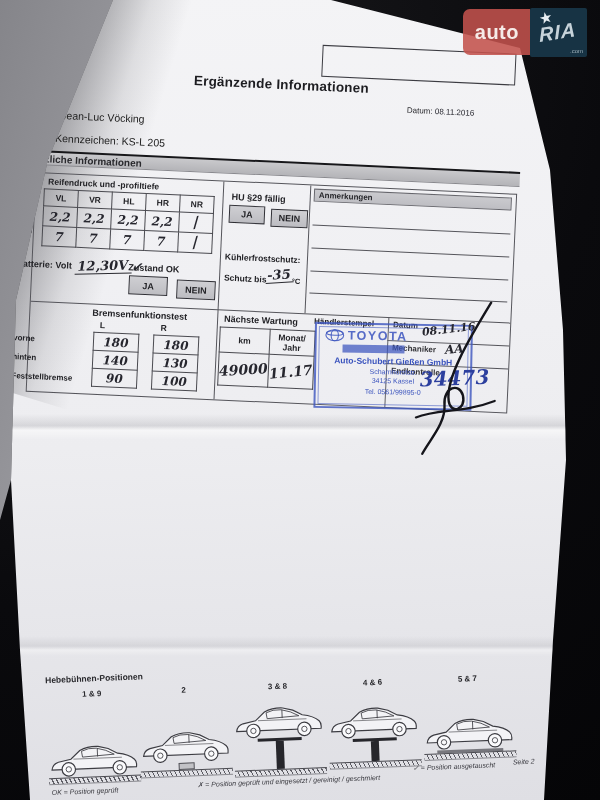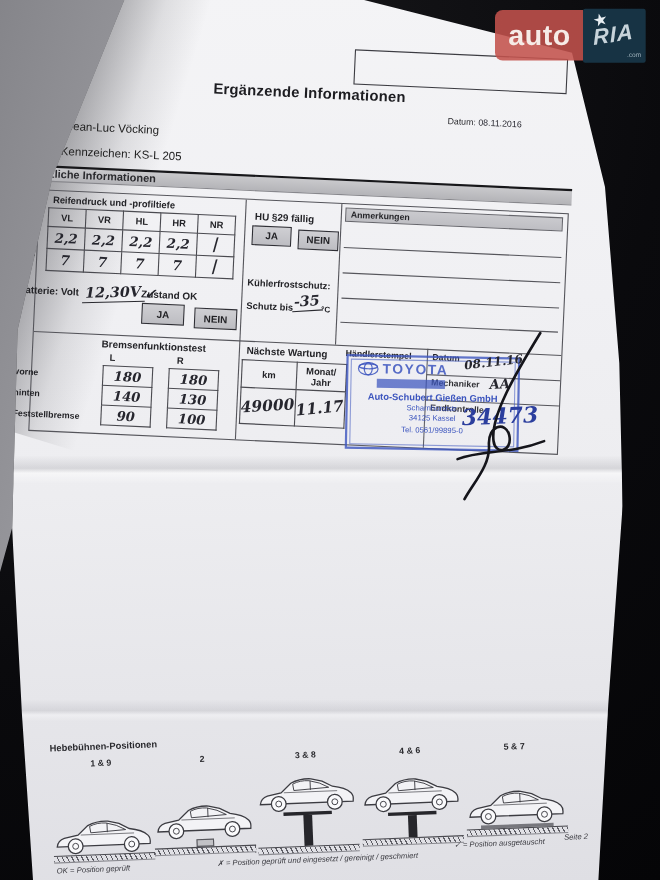--- a/index.html
+++ b/index.html
@@ -16,21 +16,21 @@
       clip-path:polygon(113px 0,331px 0,520px 48px,550px 170px,563px 330px,566px 460px,553px 640px,544px 800px,30px 800px,20px 650px,11px 480px,16px 300px,48px 160px);
       background:linear-gradient(178deg,#f4f4f6 0%,#f0f0f3 35%,#ededf0 55%,#e6e6ea 78%,#dfdfe4 100%);}
   .foldshadow{left:100px;top:-30px;width:130px;height:430px;transform:rotate(17deg);transform-origin:0 0;
       background:linear-gradient(90deg,rgba(30,30,36,.40),rgba(30,30,36,.10) 45%,rgba(255,255,255,0) 75%);}
   .crease1{left:0;top:414px;width:600px;height:26px;
       background:linear-gradient(180deg,rgba(255,255,255,0) 0%,rgba(70,70,80,.14) 45%,rgba(255,255,255,.5) 62%,rgba(255,255,255,0) 100%);}
   .crease2{left:0;top:636px;width:600px;height:20px;
       background:linear-gradient(180deg,rgba(255,255,255,0) 0%,rgba(70,70,80,.10) 50%,rgba(255,255,255,.35) 70%,rgba(255,255,255,0) 100%);}
   
   .wm{top:9px;right:13px;display:flex;align-items:flex-start;z-index:40;}
-  .wm-auto{background:rgba(195,82,76,.88);color:#f6ebe7;font-weight:700;font-size:26px;line-height:42px;
+  .wm-auto{background:rgba(195,82,76,.88);color:#f6ebe7;font-weight:700;font-size:20px;line-height:42px;
       padding:2px 11px 2px 12px;border-radius:7px 0 0 7px;letter-spacing:.5px;}
   .wm-ria{position:relative;width:57px;height:49px;background:rgba(25,55,72,.93);border-radius:2px;margin-top:-1px;}
   .wm-ria .star{position:absolute;left:9px;top:1px;color:#e8eef2;font-size:15px;transform:rotate(-14deg);}
   .wm-ria .ria{position:absolute;left:9px;top:13px;color:#c7d3da;font-weight:700;font-size:20px;
       font-style:italic;transform:rotate(-9deg) skewX(-6deg);letter-spacing:1px;}
   .wm-ria .com{position:absolute;right:4px;bottom:3px;color:#9db0ba;font-size:6px;}
   
   .topblock{left:40px;top:32px;width:500px;height:400px;transform:rotate(2.6deg);transform-origin:0 0;color:#1d1d21;}
   .topbox{left:283px;top:0;width:192px;height:30px;border:1.5px solid #3c3c42;}
   .title{left:156px;top:34px;font-size:13.5px;font-weight:700;letter-spacing:.2px;}

